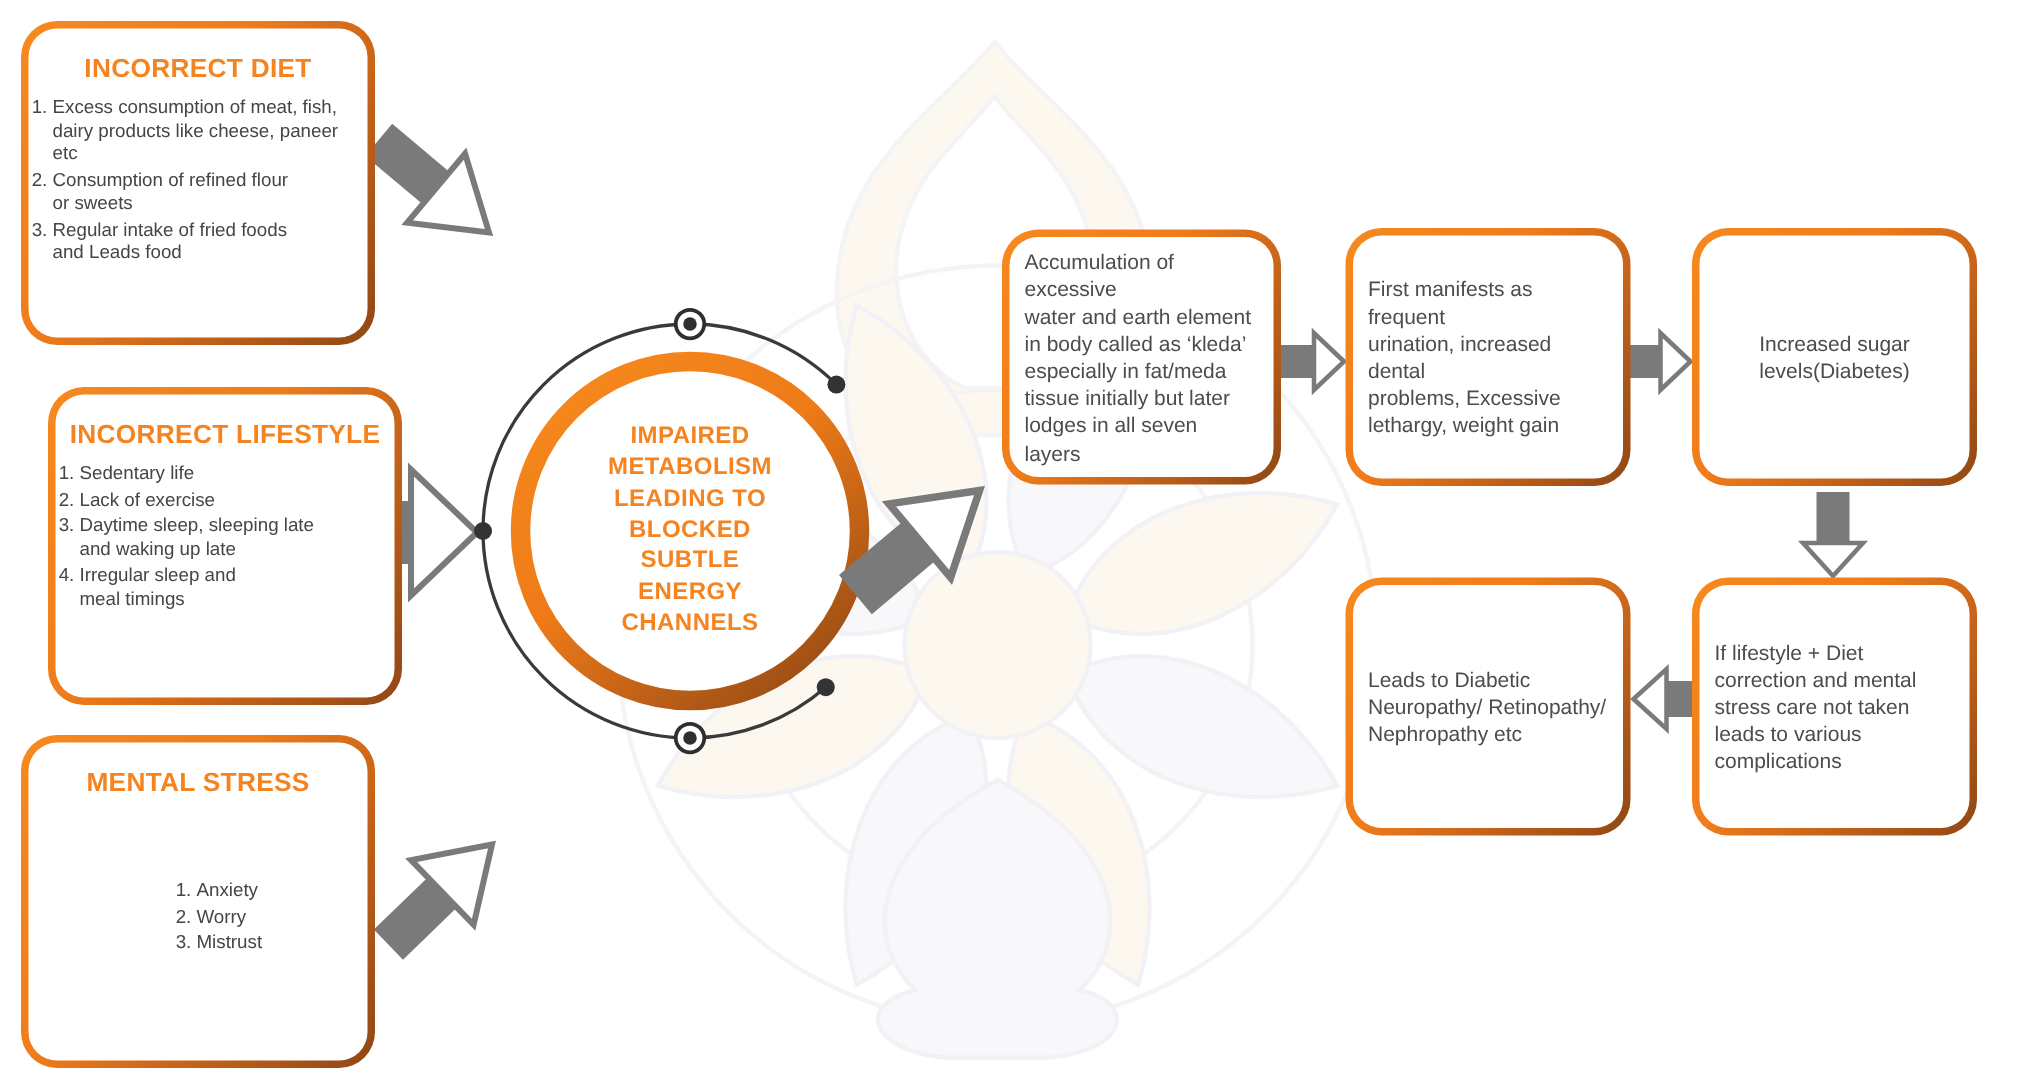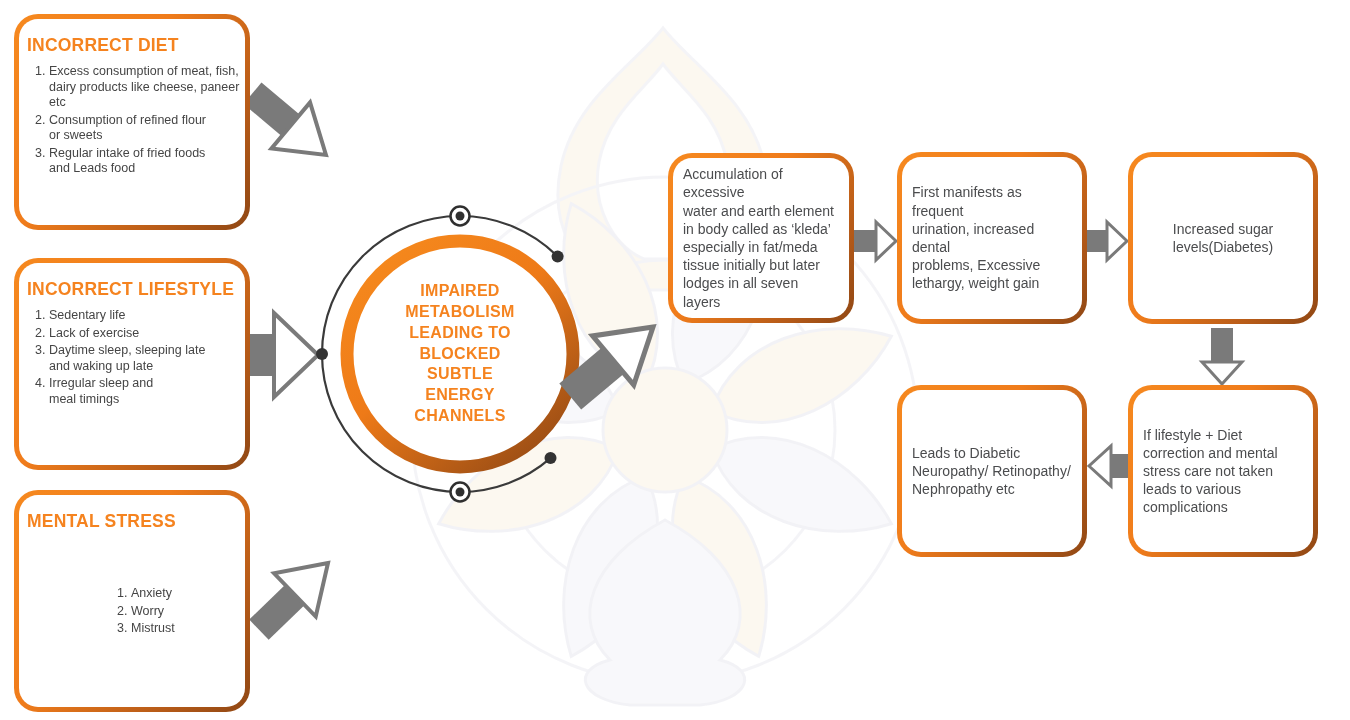--- a/index.html
+++ b/index.html
@@ -15,25 +15,25 @@
     position:absolute; box-sizing:border-box; padding:5px; border-radius:24px;
     background:linear-gradient(125deg,#F6891F 0%,#F07C1B 40%,#B55A18 78%,#8F4714 100%);
   }
   .gbox-inner {
     width:100%; height:100%; box-sizing:border-box; background:#ffffff;
     border-radius:19px; overflow:hidden;
   }
 
   
   .cause-title {
-    margin:16px 8px 8px 8px; text-align:left;
+    margin:16px 8px 8px 8px; text-align:center;
     font-size:17.5px; font-weight:bold; letter-spacing:0.2px; color:#F5831F;
   }
   .cause-list {
-    margin:4px 4px 0 0; padding-left:30px;
+    margin:4px 4px 0 0; padding-left:16px;
     font-size:12.5px; color:#454545; line-height:1.24;
   }
   .cause-list li { margin-bottom:2px; }
   .stress-list { padding-left:88px; margin-top:54px;margin-left:24px; }
   .preline { white-space:pre-line; }
 
   
   #circle-label {
     position:absolute; left:375px; top:250px; width:170px; height:208px;
     display:flex; align-items:center; justify-content:center; text-align:center;
@@ -144,21 +144,21 @@
 dairy products like cheese, paneer
 etc</li>
         <li class="preline">Consumption of refined flour
 or sweets</li>
         <li class="preline">Regular intake of fried foods
 and Leads food</li>
       </ol>
     </div>
   </div>
 
-  <div class="gbox" style="left:14px; top:258px; width:236px; height:212px;">
+  <div class="gbox" style="left:32px; top:258px; width:236px; height:212px;">
     <div class="gbox-inner">
       <div class="cause-title">INCORRECT LIFESTYLE</div>
       <ol class="cause-list">
         <li class="preline">Sedentary life</li>
         <li class="preline">Lack of exercise</li>
         <li class="preline">Daytime sleep, sleeping late
 and waking up late</li>
         <li class="preline">Irregular sleep and
 meal timings</li>
       </ol>

